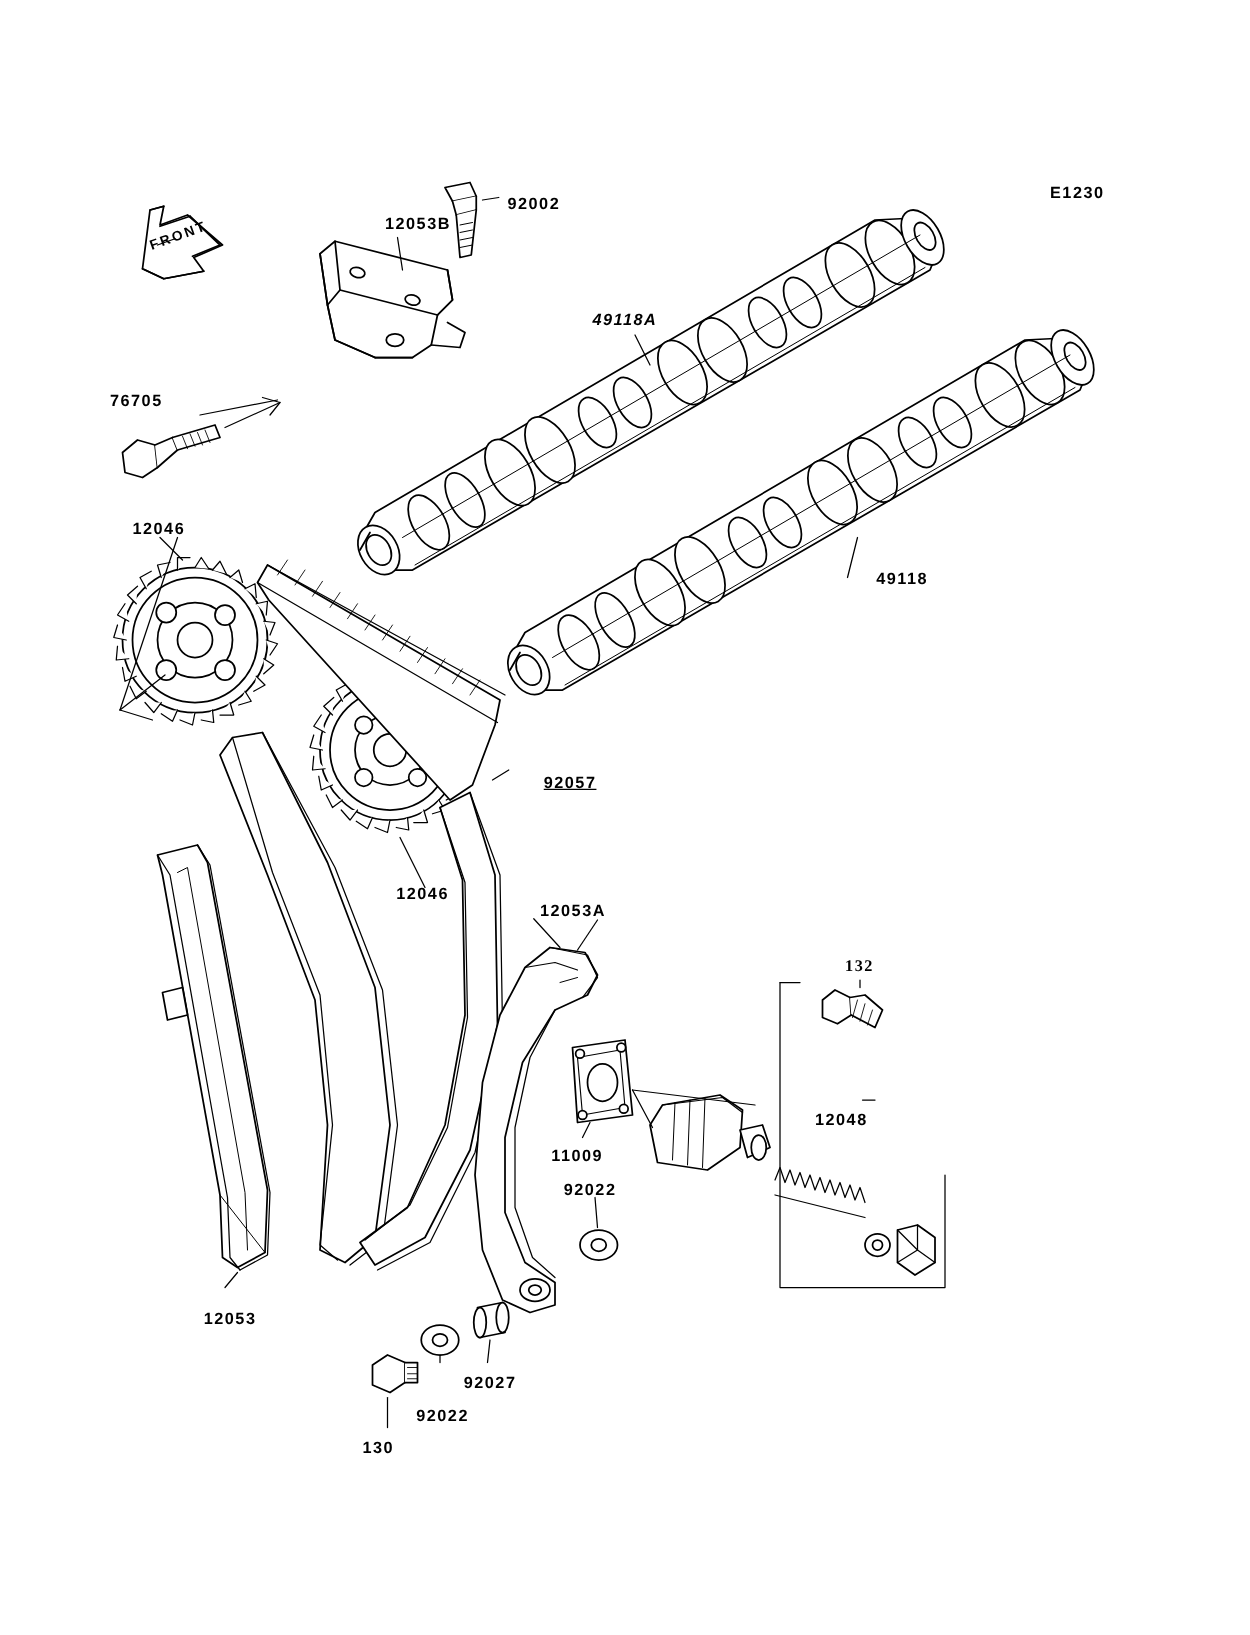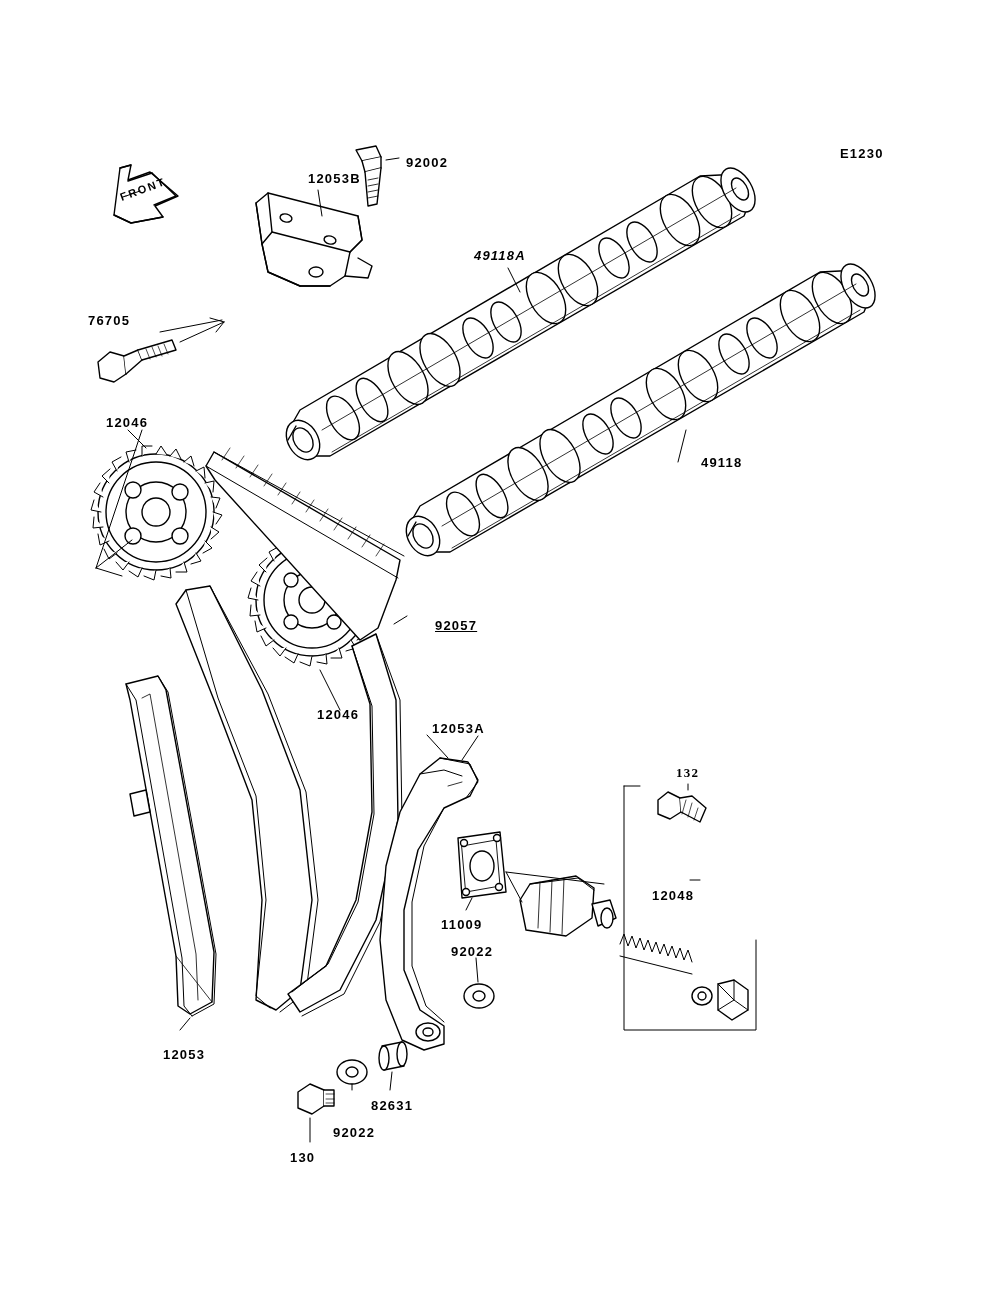--- a/index.html
+++ b/index.html
@@ -305,17 +305,17 @@
   <div class="label" style="left:106px; top:415px;">12046</div>
   <div class="label" style="left:653px; top:455px;margin-left:48px;">49118</div>
   <div class="label" style="left:435px; top:618px;text-decoration:underline;">92057</div>
   <div class="label" style="left:317px; top:707px;">12046</div>
   <div class="label" style="left:432px; top:721px;">12053A</div>
   <div class="label" style="left:676px; top:765px;font-family:Liberation Serif, serif;">132</div>
   <div class="label" style="left:652px; top:888px;text-align:center;">12048</div>
   <div class="label" style="left:441px; top:917px;">11009</div>
   <div class="label" style="left:451px; top:944px;">92022</div>
   <div class="label" style="left:163px; top:1035px;margin-top:12px;">12053</div>
-  <div class="label" style="left:371px; top:1098px;">82631</div>
+  <div class="label" style="left:371px; top:1098px;">92027</div>
   <div class="label" style="left:333px; top:1125px;">92022</div>
   <div class="label" style="left:290px; top:1150px;">130</div>
 
 </div>
 
 </body></html>

